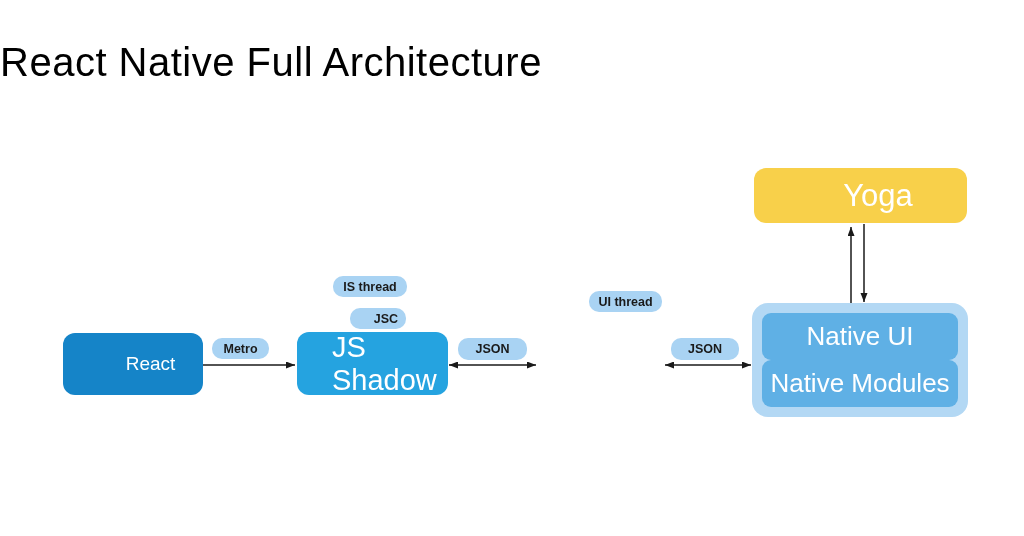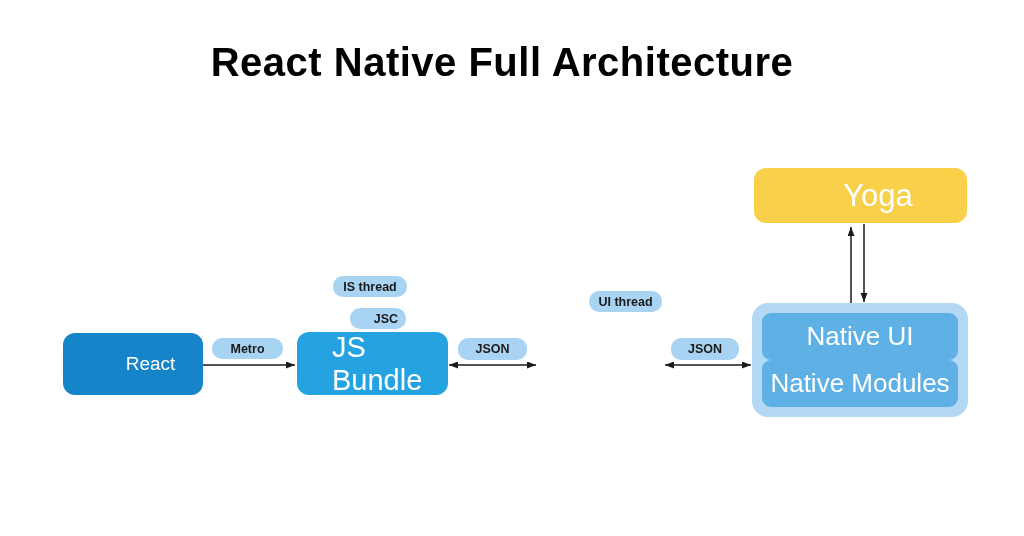--- a/index.html
+++ b/index.html
@@ -13,23 +13,23 @@
     width: 1024px;
     height: 536px;
     background: var(--background, #ffffff);
     overflow: hidden;
   }
   .title {
     position: absolute;
     top: 40px;
     left: 0;
     width: 1004px; 
-    text-align: center;
+    text-align: left;
     font-size: 40px;
-    font-weight: 700;
+    font-weight: 400;
     letter-spacing: 0.5px;
     color: var(--title-text, #000);
     margin: 0;
   }
   .node {
     position: absolute;
     display: flex;
     align-items: center;
     justify-content: center;
     color: var(--node-text, #fff);
@@ -72,21 +72,21 @@
     color: var(--badge-text, #1a1a1a);
     font-size: 12.5px;
     font-weight: 700;
     border-radius: 10px;
     white-space: nowrap;
   }
   #badge-is-thread     { left: 333px; top: 276px; width: 74px;  height: 21px; }
   #badge-jsc           { left: 350px; top: 308px; width: 40px;  height: 21px; padding-left: 16px; }
   #badge-ui-thread     { left: 589px; top: 291px; width: 73px;  height: 21px; }
   #badge-shadow-thread { left: 753px; top: 138px; width: 122px; height: 22px; }
-  #label-metro         { left: 212px; top: 338px; width: 71px;  height: 21px; }
+  #label-metro         { left: 212px; top: 338px; width: 57px;  height: 21px; }
   #label-json-left     { left: 458px; top: 338px; width: 69px;  height: 22px; }
   #label-json-right    { left: 671px; top: 338px; width: 68px;  height: 22px; }
   svg.arrows {
     position: absolute;
     left: 0; top: 0;
     width: 1024px; height: 536px;
     pointer-events: none;
   }
   svg.arrows line {
     stroke: var(--arrow, #1a1a1a);
@@ -125,21 +125,21 @@
     <g>
       <line x1="864" y1="224" x2="864" y2="302" marker-end="url(#ah-end)"></line>
     </g>
   </svg>
 
   <div class="node" id="node-react">
     <span>React</span>
   </div>
 
   <div class="node" id="node-jsbundle">
-    <span>JS Bundle</span>
+    <span>JS Shadow</span>
   </div>
 
 
   <div id="native-container">
     <div class="native-inner">
       <span>Native UI</span>
     </div>
     <div class="native-inner">
       <span>Native Modules</span>
     </div>

